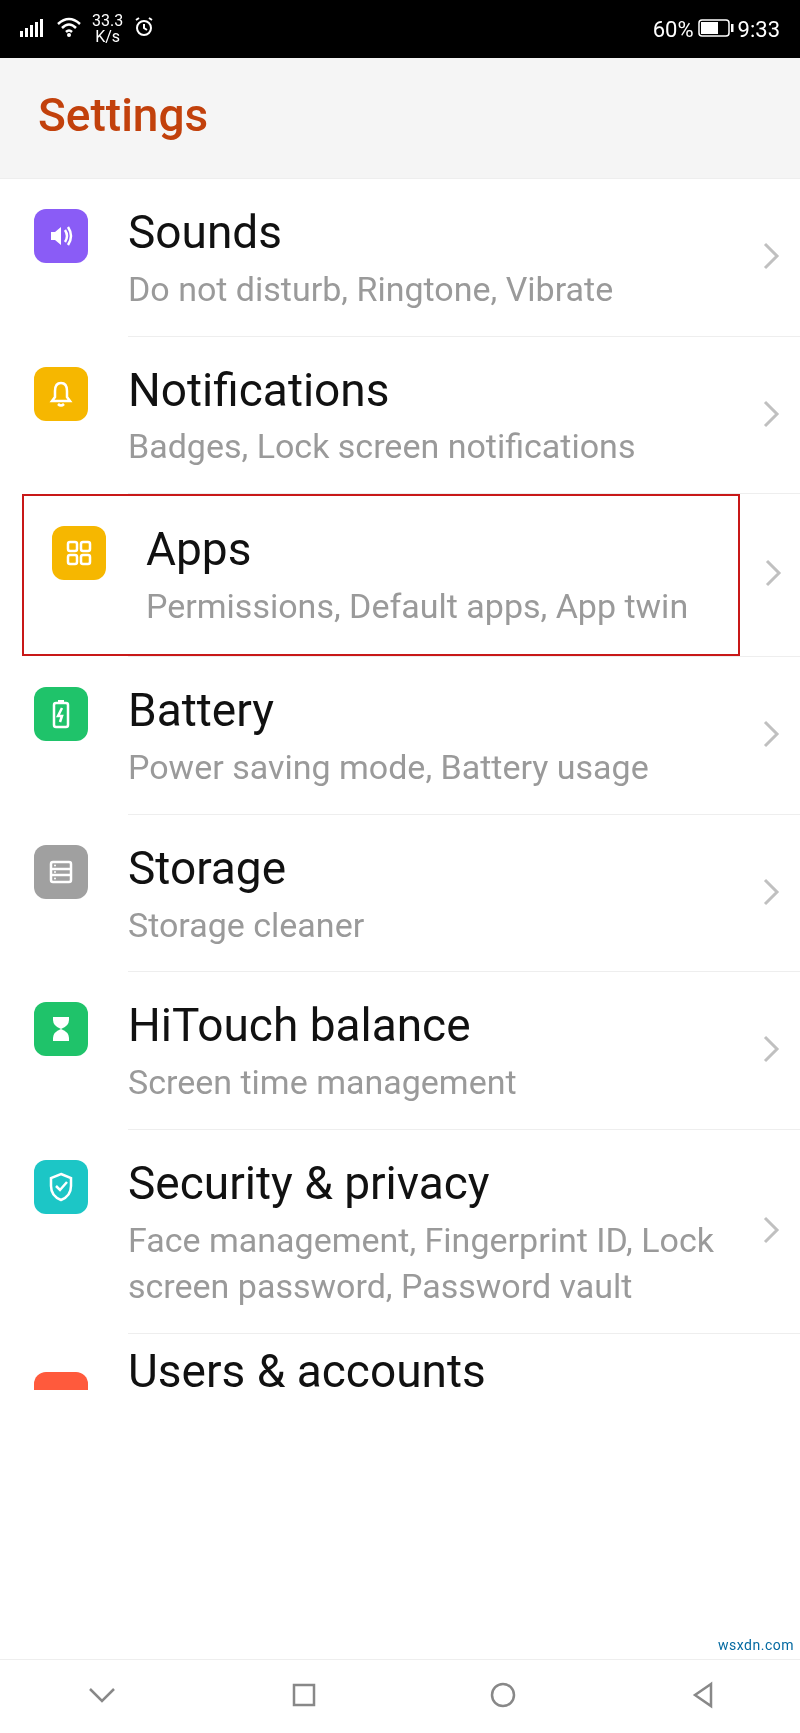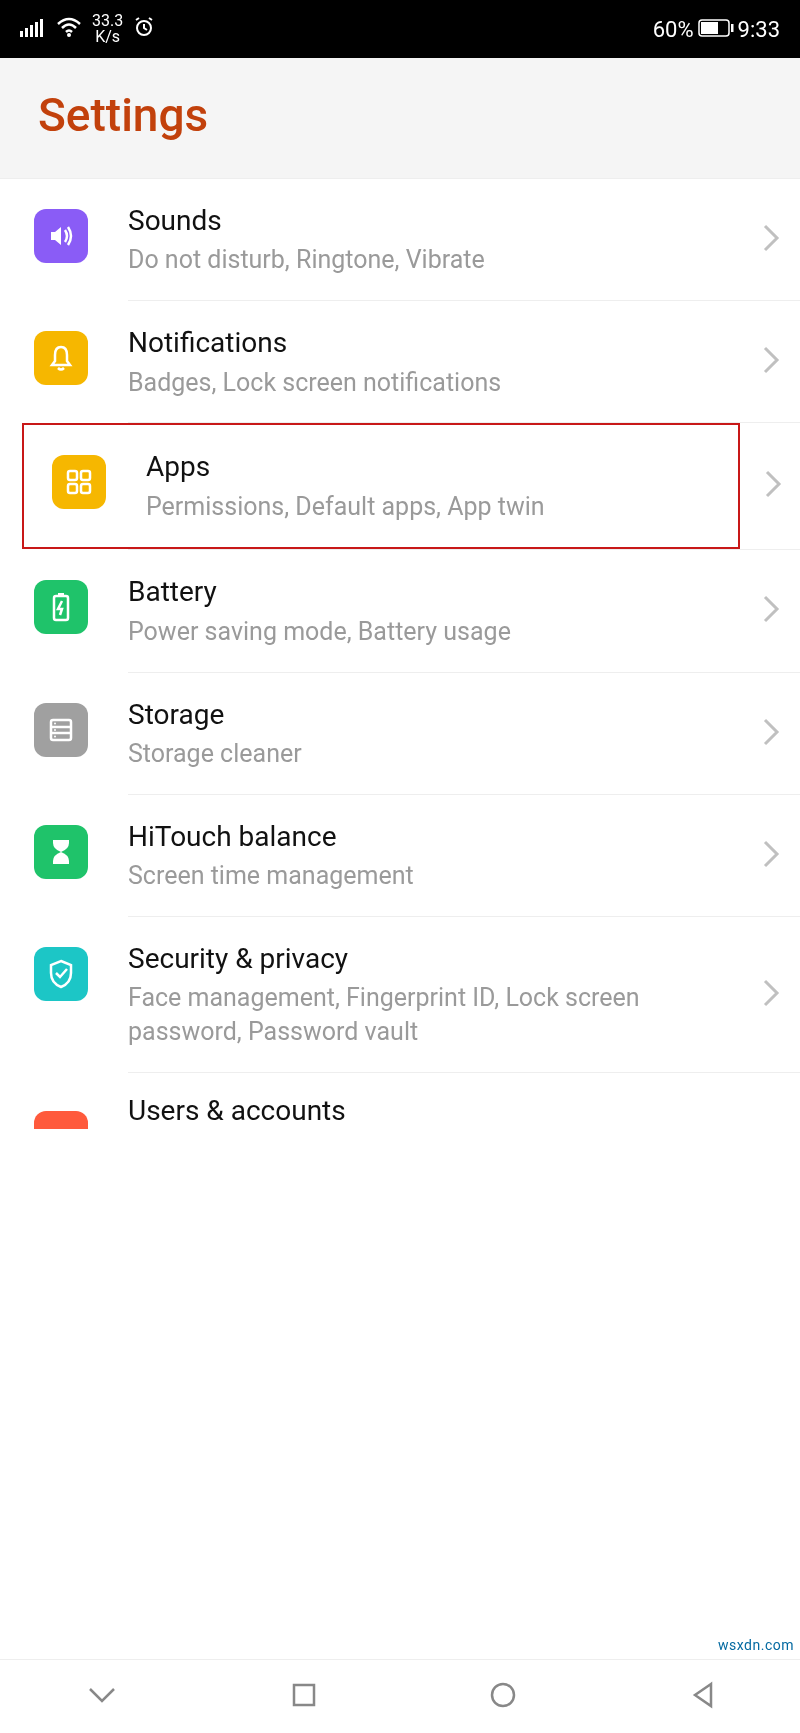--- a/index.html
+++ b/index.html
@@ -45,22 +45,22 @@
     .icon-box {
       width: 54px; height: 54px;
       border-radius: 12px;
       display: flex; align-items: center; justify-content: center;
       flex-shrink: 0;
       margin-right: 40px;
       align-self: flex-start;
       margin-top: 6px;
     }
     .text-col { flex: 1; min-width: 0; padding-right: 10px; }
-    .row-title { font-size: 28px; color: #111; font-weight: 400; line-height: 1.3; }
-    .row-sub { font-size: 25px; color: #9a9a9a; line-height: 1.35; margin-top: 4px; }
+    .row-title { font-size: 46px; color: #111; font-weight: 400; line-height: 1.3; }
+    .row-sub { font-size: 34px; color: #9a9a9a; line-height: 1.35; margin-top: 4px; }
     .chevron {
       color: #c0c0c0;
       flex-shrink: 0;
     }
     .highlight-box {
       border: 2px solid #c81818;
     }
     .nav-bar {
       position: absolute;
       bottom: 0; left: 0; right: 0;

